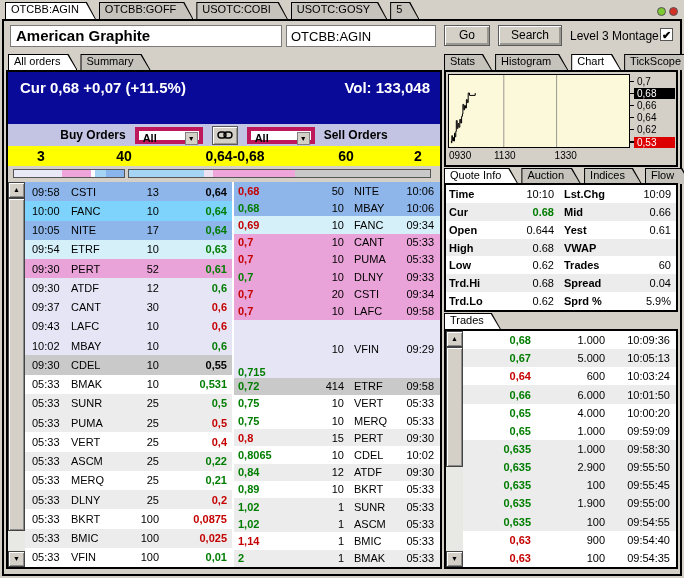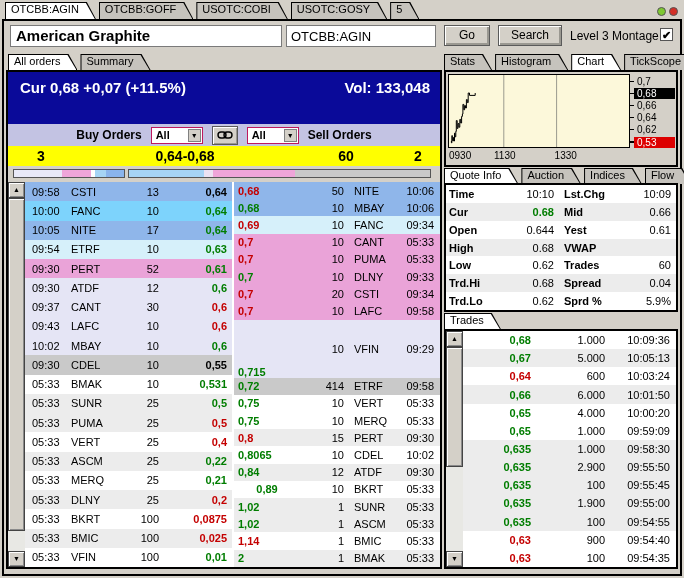--- a/index.html
+++ b/index.html
@@ -32,21 +32,21 @@
 
   #montage-tabs{left:4px;top:33px;}
   #chart-tabs{left:440px;top:33px;}
   #quote-tabs{left:440px;top:147px;}
   #trades-tabs{left:440px;top:292px;}
 
   
   #montage-box{position:absolute;left:2px;top:49px;width:436px;height:499px;border:2px solid #000;background:#fff;display:flex;flex-direction:column;}
   #mhead{height:52px;background:#0a0a99;color:#fff;display:flex;justify-content:space-between;padding:7px 10px 0 12px;font-size:15px;font-weight:bold;}
   #mfilter{height:22px;background:#c3c3e3;display:flex;align-items:center;justify-content:center;gap:9px;font-size:12px;font-weight:bold;}
-  .dd{position:relative;width:52px;height:17px;background:#fff;border:1px solid #be185d;font-weight:bold;font-size:11px;padding:1px 0 0 4px;}
+  .dd{position:relative;width:68px;height:17px;background:#fff;border:4px solid #be185d;font-weight:bold;font-size:11px;padding:1px 0 0 4px;}
   .dd-arrow{position:absolute;right:1px;top:1px;width:13px;height:13px;background:#d4d0c8;border:1px solid #808080;font-size:7px;line-height:12px;text-align:center;}
   #link-btn{position:relative;width:26px;height:19px;background:#d4d0c8;border:1px solid #5a5a5a;box-shadow:inset 1px 1px 0 #fff,inset -1px -1px 0 #9a9891;display:flex;align-items:center;justify-content:center;}
   #msummary{height:20px;background:#ffff00;display:flex;align-items:center;font-size:14px;font-weight:bold;}
   .ys{text-align:center;}
   .ys1{width:66px;}.ys2{width:100px;}.ys3{flex:1;}.ys4{width:100px;}.ys5{width:44px;}
   #mbars{height:16px;background:#d4d0c8;position:relative;}
   .dbar{position:absolute;top:3px;height:9px;border:1px solid #555;display:flex;}
   #dbar-left{left:5px;width:112px;}
   #dbar-right{left:120px;width:303px;}
   .dseg{height:100%;}
@@ -172,20 +172,21 @@
           </svg>
         </div>
         <div class="dd">
           <span>All</span>
           <div class="dd-arrow">▼</div>
         </div>
         <span>Sell Orders</span>
       </div>
       <div id="msummary" style="background: rgb(255, 255, 0);">
         <span class="ys ys1">3</span>
+        <span class="ys ys2">40</span>
         <span class="ys ys3">0,64-0,68</span>
         <span class="ys ys4">60</span>
         <span class="ys ys5">2</span>
       </div>
       <div id="mbars">
         <div id="dbar-left" class="dbar">
             <div class="dseg" style="width: 44%; background: rgb(233, 233, 248);"></div>
             <div class="dseg" style="width: 26%; background: rgb(239, 165, 217);"></div>
             <div class="dseg" style="width: 4%; background: rgb(255, 255, 255);"></div>
             <div class="dseg" style="width: 10%; background: rgb(166, 212, 245);"></div>
@@ -412,21 +413,21 @@
               <span class="ac-mm">CDEL</span>
               <span class="ac-time">10:02</span>
             </div>
             <div class="brow" style="background: rgb(236, 236, 236);">
               <span class="ac-price" style="color: rgb(0, 125, 0);">0,84</span>
               <span class="ac-size">12</span>
               <span class="ac-mm">ATDF</span>
               <span class="ac-time">09:30</span>
             </div>
             <div class="brow" style="background: rgb(255, 255, 255);">
-              <span class="ac-price" style="color: rgb(0, 125, 0); text-align: center;">0,89</span>
+              <span class="ac-price" style="color: rgb(0, 125, 0);">0,89</span>
               <span class="ac-size">10</span>
               <span class="ac-mm">BKRT</span>
               <span class="ac-time">05:33</span>
             </div>
             <div class="brow" style="background: rgb(236, 236, 236);">
               <span class="ac-price" style="color: rgb(0, 125, 0);">1,02</span>
               <span class="ac-size">1</span>
               <span class="ac-mm">SUNR</span>
               <span class="ac-time">05:33</span>
             </div>

